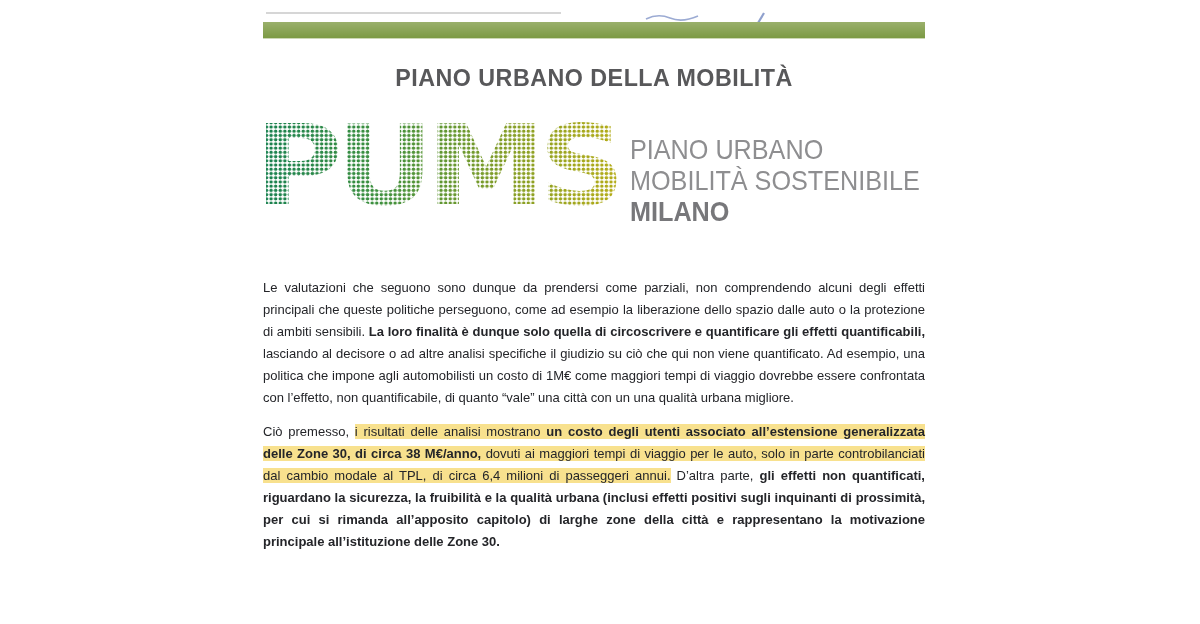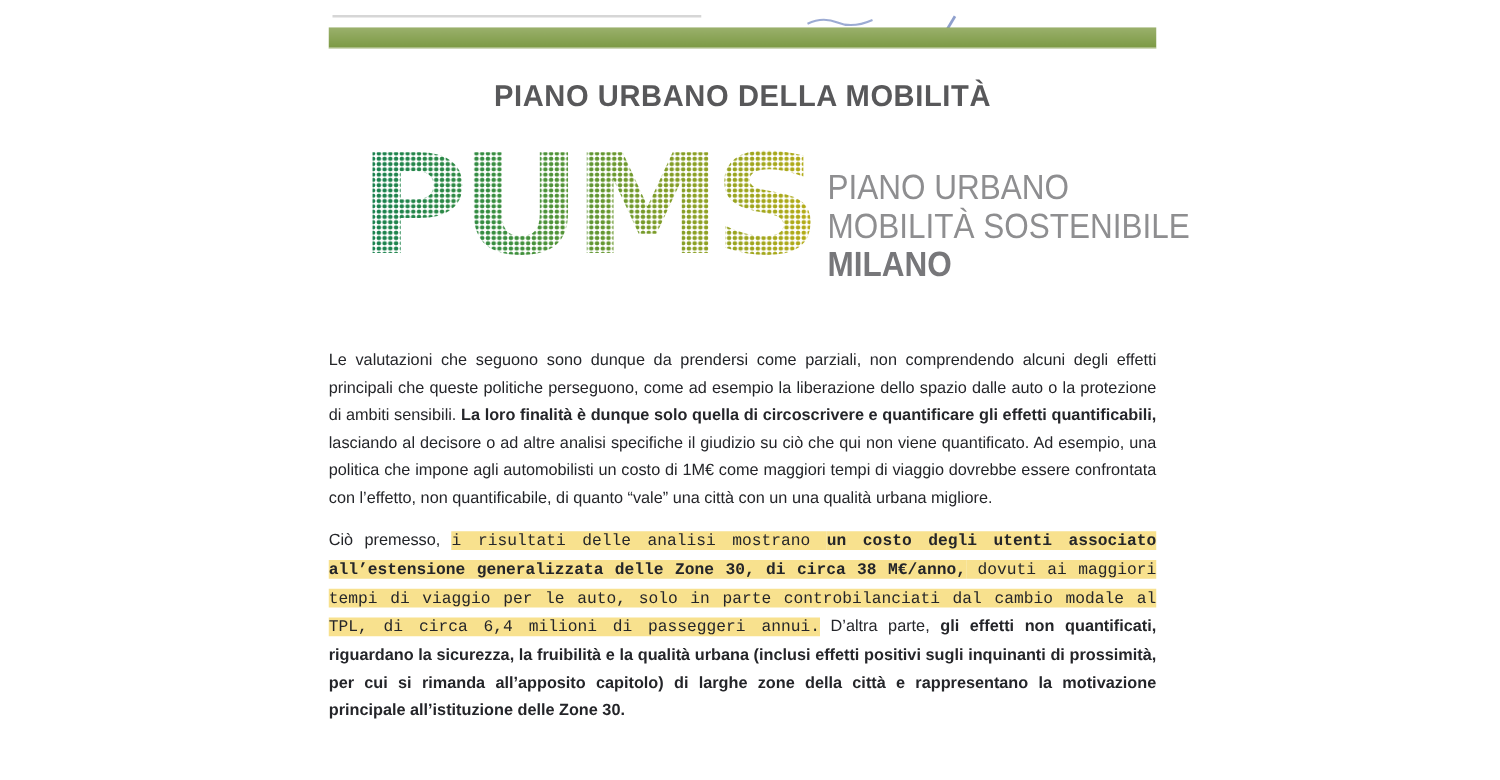--- a/index.html
+++ b/index.html
@@ -34,21 +34,21 @@
 
   .title {
     position: absolute; left: 263px; top: 52px; width: 662px;
     text-align: center;
     font-size: 24px; font-weight: 700; letter-spacing: .5px;
     color: var(--title-gray);
     transform: scaleX(.97); transform-origin: center;
   }
 
   
-  .logo { position: absolute; left: 263px; top: 112px; width: 662px; height: 130px; margin-left: 32px; }
+  .logo { position: absolute; left: 263px; top: 112px; width: 662px; height: 130px; }
   .pums {
     position: absolute; left: -8px; top: -16px;
     font-family: "DejaVu Sans", sans-serif;
     font-weight: 900; font-size: 120px; line-height: 126px;
     letter-spacing: -7px;
     background: linear-gradient(90deg, var(--pums-gradient));
     -webkit-background-clip: text; background-clip: text;
     color: transparent;
     -webkit-mask-image: radial-gradient(circle, #000 1.5px, rgba(0,0,0,0) 2.1px);
     -webkit-mask-size: 4.6px 4.6px;
@@ -67,21 +67,21 @@
 
   
   .copy {
     position: absolute; left: 263px; top: 265px; width: 662px;
     color: var(--body-text);
     font-size: 13px; line-height: 22px;
     text-align: justify;
   }
   .copy p { margin: 0 0 12px 0; }
   .copy .b { font-weight: 700; }
-  .copy .hl { background: var(--highlight); box-decoration-break: clone; font-family: Liberation Mono, monospace; -webkit-box-decoration-break: clone; }
+  .copy .hl { background: var(--highlight); box-decoration-break: clone; -webkit-box-decoration-break: clone; }
 </style>
 </head>
 <body>
 
 <div class="page">
 
   <div class="smudge"></div>
 
   <svg class="scribble" width="140" height="12" viewBox="0 0 140 12">
     <path d="M6,7 q 12,-6 24,-1 t 28,-2" fill="none" stroke="#7b8fc4" stroke-width="1.6" opacity="0.75"></path>

